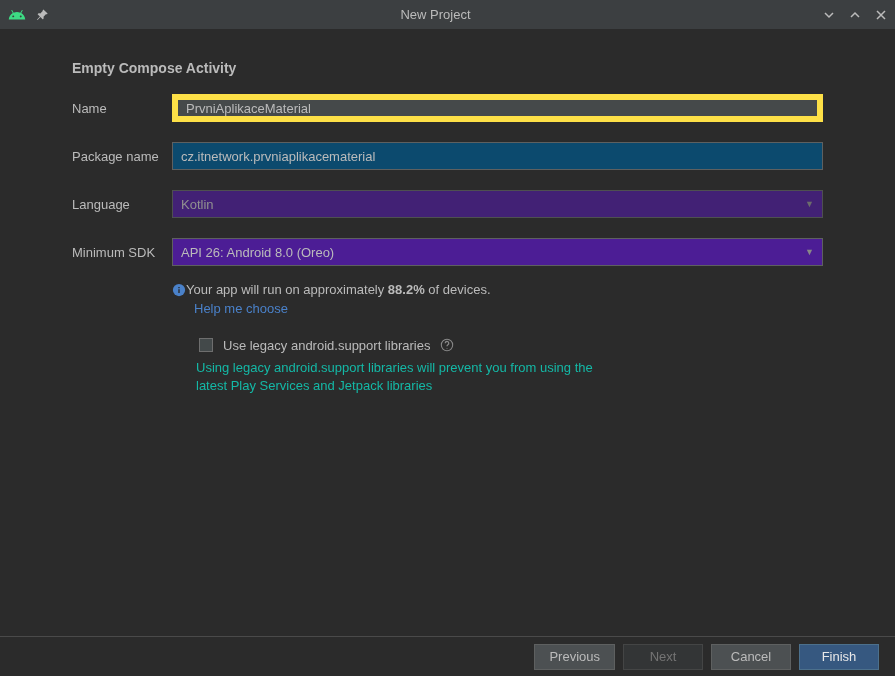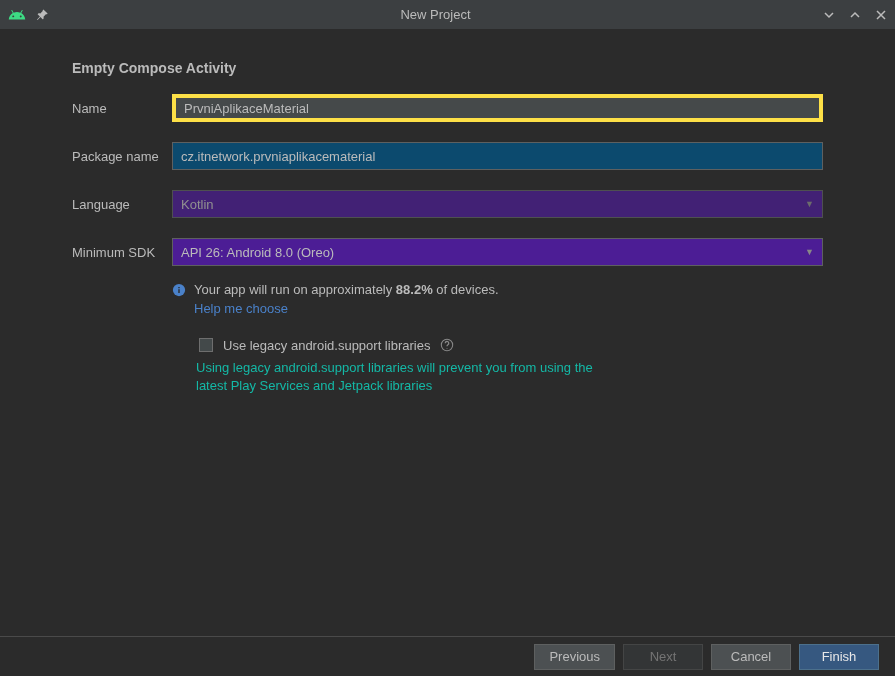--- a/index.html
+++ b/index.html
@@ -94,21 +94,21 @@
       width: 100%;
       height: 28px;
       background: #0c4a6e;
       border: 1px solid #5e6060;
       color: #bbbbbb;
       padding: 0 8px;
       font-size: 13px;
       outline: none;
     }
     .text-input.focused {
-      border: 4px solid #fde047;
+      border: 6px solid #fde047;
       background: #45494a;
     }
     .text-input.has-icon {
       padding-right: 30px;
     }
     .select-input {
       width: 100%;
       height: 28px;
       background: #4c1d95;
       border: 1px solid #5e6060;
@@ -142,21 +142,20 @@
       display: block;
     }
     .info-section {
       margin-left: 100px;
       margin-top: -4px;
       margin-bottom: 22px;
     }
     .info-line {
       display: flex;
       align-items: center;
-      gap: 8px;
       margin-bottom: 4px;
     }
     .info-icon {
       color: #4a81c9;
       flex-shrink: 0;
     }
     .info-icon svg {
       width: 14px;
       height: 14px;
       display: block;

